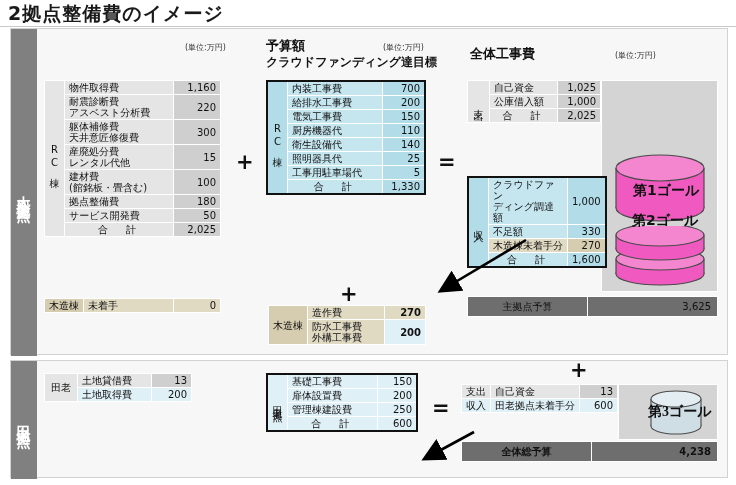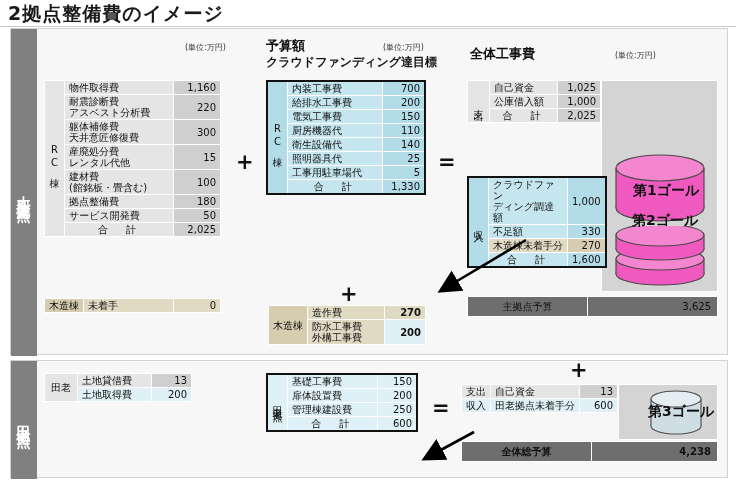--- a/index.html
+++ b/index.html
@@ -381,21 +381,21 @@
   <div class="op" style="left:570px; top:360px;">+</div>
 
   <div class="goalcol" style="left:618px; top:384px; width:100px; height:56px;"></div>
   <svg class="cyl" style="left:649px; top:388px;" width="55" height="50">
     <ellipse cx="27" cy="38" rx="25" ry="8" fill="#cfdde5" stroke="#4a4a4a" stroke-width="1.1"></ellipse>
     <rect x="2" y="11" width="50" height="27" fill="#cfdde5"></rect>
     <line x1="2" y1="11" x2="2" y2="38" stroke="#4a4a4a" stroke-width="1.1"></line>
     <line x1="52" y1="11" x2="52" y2="38" stroke="#4a4a4a" stroke-width="1.1"></line>
     <ellipse cx="27" cy="11" rx="25" ry="8" fill="#e3edf2" stroke="#4a4a4a" stroke-width="1.1"></ellipse>
   </svg>
-  <div class="cyl-label" style="left:648px; top:403px;">第3ゴール</div>
+  <div class="cyl-label" style="left:648px; top:403px;font-family:Liberation Serif, serif;">第3ゴール</div>
 
   <table class="t" id="tbl-taro-total" style="left:461px; top:384px; width:157px;">
     <tbody>
       <tr>
         <td class="side g1" style="width:26px; letter-spacing:0;">支出</td>
         <td class="lbl g1">自己資金</td>
         <td class="num g2" style="width:38px;">13</td>
       </tr>
       <tr>
         <td class="side b3" style="letter-spacing:0;">収入</td>

